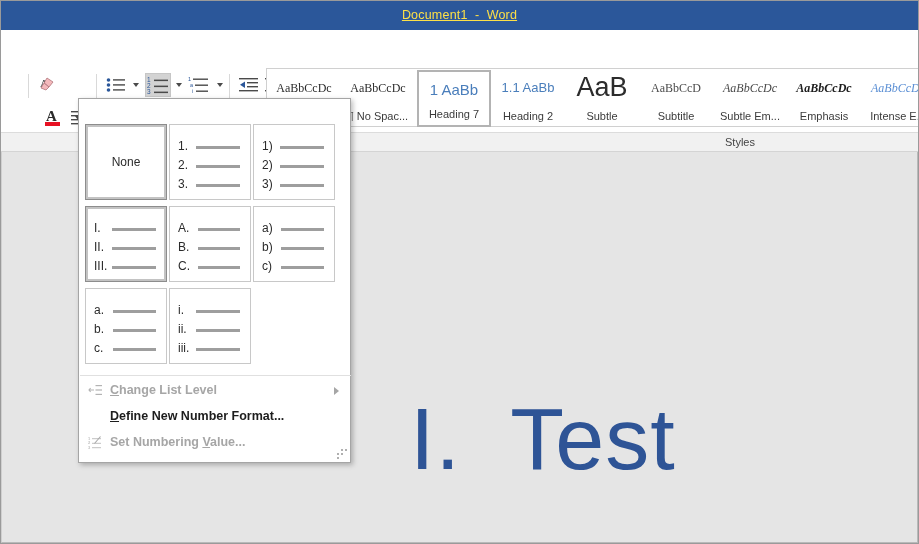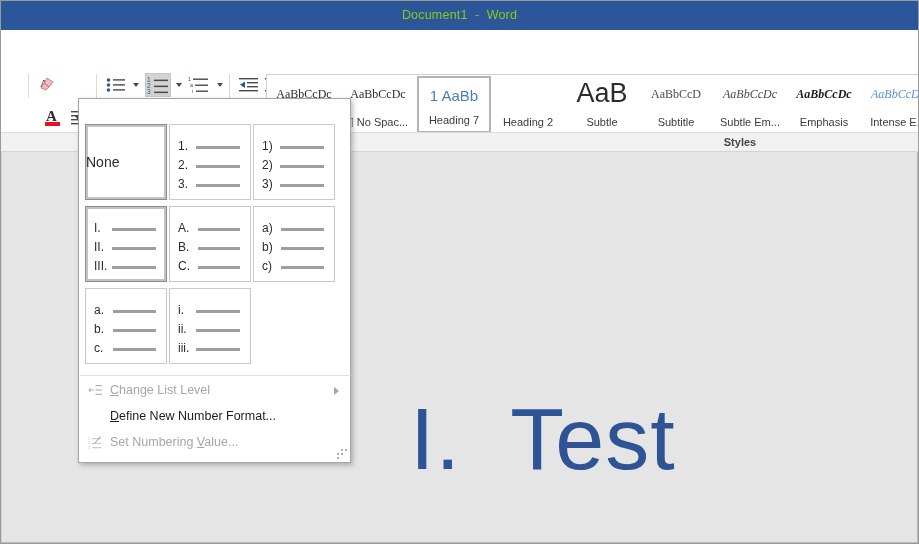--- a/index.html
+++ b/index.html
@@ -30,24 +30,25 @@
     height: 30px;
     background: #2b579a;
   }
   .titlebar-text {
     position: absolute;
     left: 0; top: 0;
     width: 919px;
     height: 30px;
     line-height: 30px;
     text-align: center;
-    color: #84cc16;
+    color: #fde047;
     font-size: 12.5px;
     letter-spacing: .2px;
     white-space: pre;
+    text-decoration: underline;
   }
 
   .tabstrip {
     position: absolute;
     left: 0; top: 30px;
     width: 919px;
     height: 37px;
     background: #2b579a;
   }
   .tab {
@@ -104,21 +105,20 @@
     box-sizing: border-box;
   }
   .group-label {
     position: absolute;
     top: 133px;
     height: 26px;
     line-height: 18px;
     font-size: 11px;
     color: #444444;
     text-align: center;
-    font-weight: bold;
   }
 
   
   .rb {
     position: absolute;
     box-sizing: border-box;
   }
   .rb.active {
     background: #d3d3d3;
     border: 1px solid #c6c6c6;
@@ -134,21 +134,21 @@
     width: 0; height: 0;
     border-left: 3.5px solid transparent;
     border-right: 3.5px solid transparent;
     border-top: 4px solid #4a4a4a;
   }
 
   
   .gallery {
     position: absolute;
     left: 266px;
-    top: 74px;
+    top: 68px;
     width: 653px;
     height: 59px;
     border: 1px solid #d0d0d0;
     border-right: none;
     background: #ffffff;
     box-sizing: border-box;
   }
   .style-item {
     position: absolute;
     top: 1px;
@@ -274,22 +274,22 @@
     border: 1px solid #8d8d8d;
     outline: 2px solid #c3c3c3;
     outline-offset: -3px;
     background: #ffffff;
   }
   .tile-none {
     position: absolute;
     left: 0; right: 0;
     top: 0; bottom: 0;
     line-height: 74px;
-    text-align: left;
-    font-size: 14px;
+    text-align: center;
+    font-size: 12px;
     color: #2b2b2b;
   }
   .lrow {
     position: absolute;
     left: 8px;
     height: 14px;
   }
   .lmark {
     position: absolute;
     left: 0;
@@ -313,20 +313,21 @@
     width: 271px;
     height: 1px;
     background: #e0e0e0;
   }
   .dd-item {
     position: absolute;
     left: 1px;
     width: 271px;
     height: 24px;
     box-sizing: border-box;
+    font-weight: bold;
   }
   .dd-item-label {
     position: absolute;
     left: 30px;
     top: 0;
     height: 24px;
     line-height: 24px;
     font-size: 12.5px;
     white-space: nowrap;
   }
@@ -502,20 +503,21 @@
     </div>
     <div class="style-item" style="left:74px">
       <div class="style-prev" style="font-size:12px;color:#2c2c2c;">AaBbCcDc</div>
       <div class="style-name">¶ No Spac...</div>
     </div>
     <div class="style-item selected" style="left:150px">
       <div class="style-prev" style="font-family:'Liberation Sans',sans-serif;font-size:15px;color:#4a7ebb;">1  AaBb</div>
       <div class="style-name">Heading 7</div>
     </div>
     <div class="style-item" style="left:224px">
+      <div class="style-prev" style="font-family:'Liberation Sans',sans-serif;font-size:13px;color:#4a7ebb;">1.1  AaBb</div>
       <div class="style-name">Heading 2</div>
     </div>
     <div class="style-item" style="left:298px">
       <div class="style-prev" style="font-family:'Liberation Sans',sans-serif;font-weight:300;font-size:27px;color:#2c2c2c;line-height:30px;top:2px;">AaB</div>
       <div class="style-name">Subtle</div>
     </div>
     <div class="style-item" style="left:372px">
       <div class="style-prev" style="font-size:12px;color:#4a4a4a;">AaBbCcD</div>
       <div class="style-name">Subtitle</div>
     </div>

